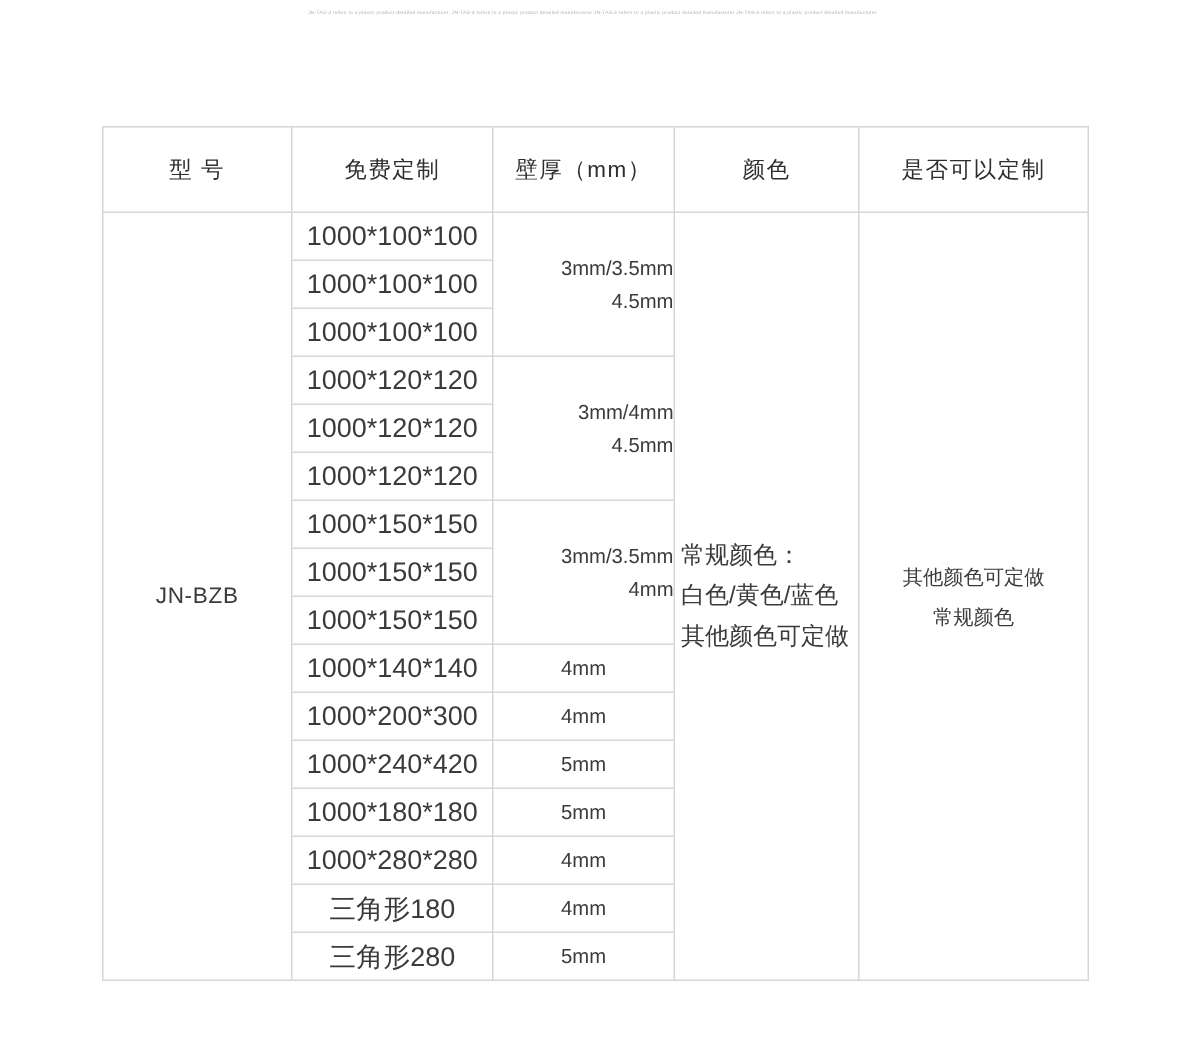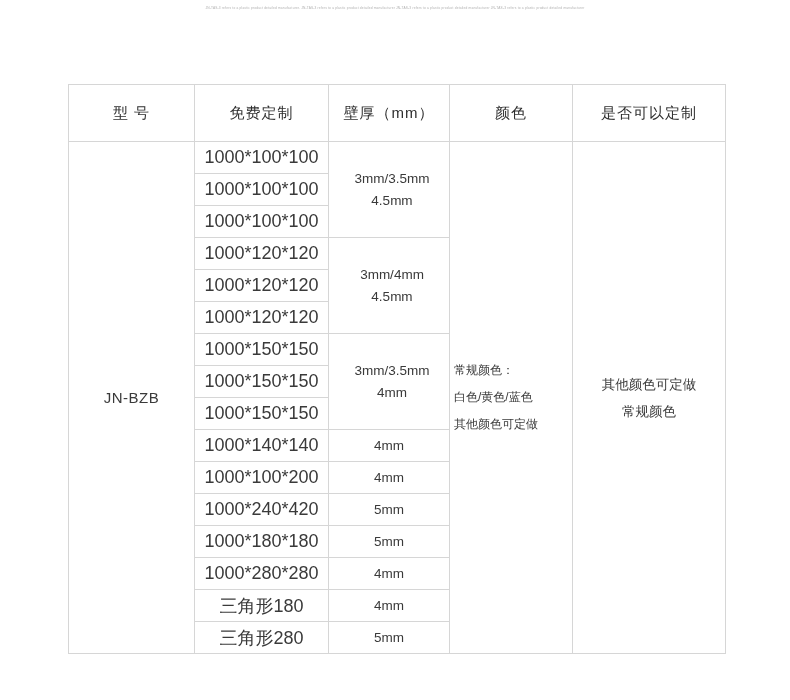--- a/index.html
+++ b/index.html
@@ -77,25 +77,25 @@
     font-size: 13.5px;
     color: #3a3a3a;
     line-height: 22px;
   }
   td.wall-multi {
     padding: 0 10px;
     text-align: center;
   }
   td.wall-multi .line {
     display: block;
-    text-align: center;
+    text-align: right;
     padding-left: 6px;
   }
   td.color-cell {
-    font-size: 12px;
+    font-size: 16px;
     line-height: 27px;
     color: #3a3a3a;
     padding: 0 8px;
     text-align: center;
   }
   td.color-cell .line {
     display: block;
     text-align: left;
     padding-left: 4px;
   }
@@ -180,21 +180,21 @@
         </tr>
         <tr>
           <td class="spec-cell">1000*150*150</td>
         </tr>
 
         <tr>
           <td class="spec-cell">1000*140*140</td>
           <td class="wall-cell">4mm</td>
         </tr>
         <tr>
-          <td class="spec-cell">1000*100*200</td>
+          <td class="spec-cell">1000*200*300</td>
           <td class="wall-cell">4mm</td>
         </tr>
         <tr>
           <td class="spec-cell">1000*240*420</td>
           <td class="wall-cell">5mm</td>
         </tr>
         <tr>
           <td class="spec-cell">1000*180*180</td>
           <td class="wall-cell">5mm</td>
         </tr>

